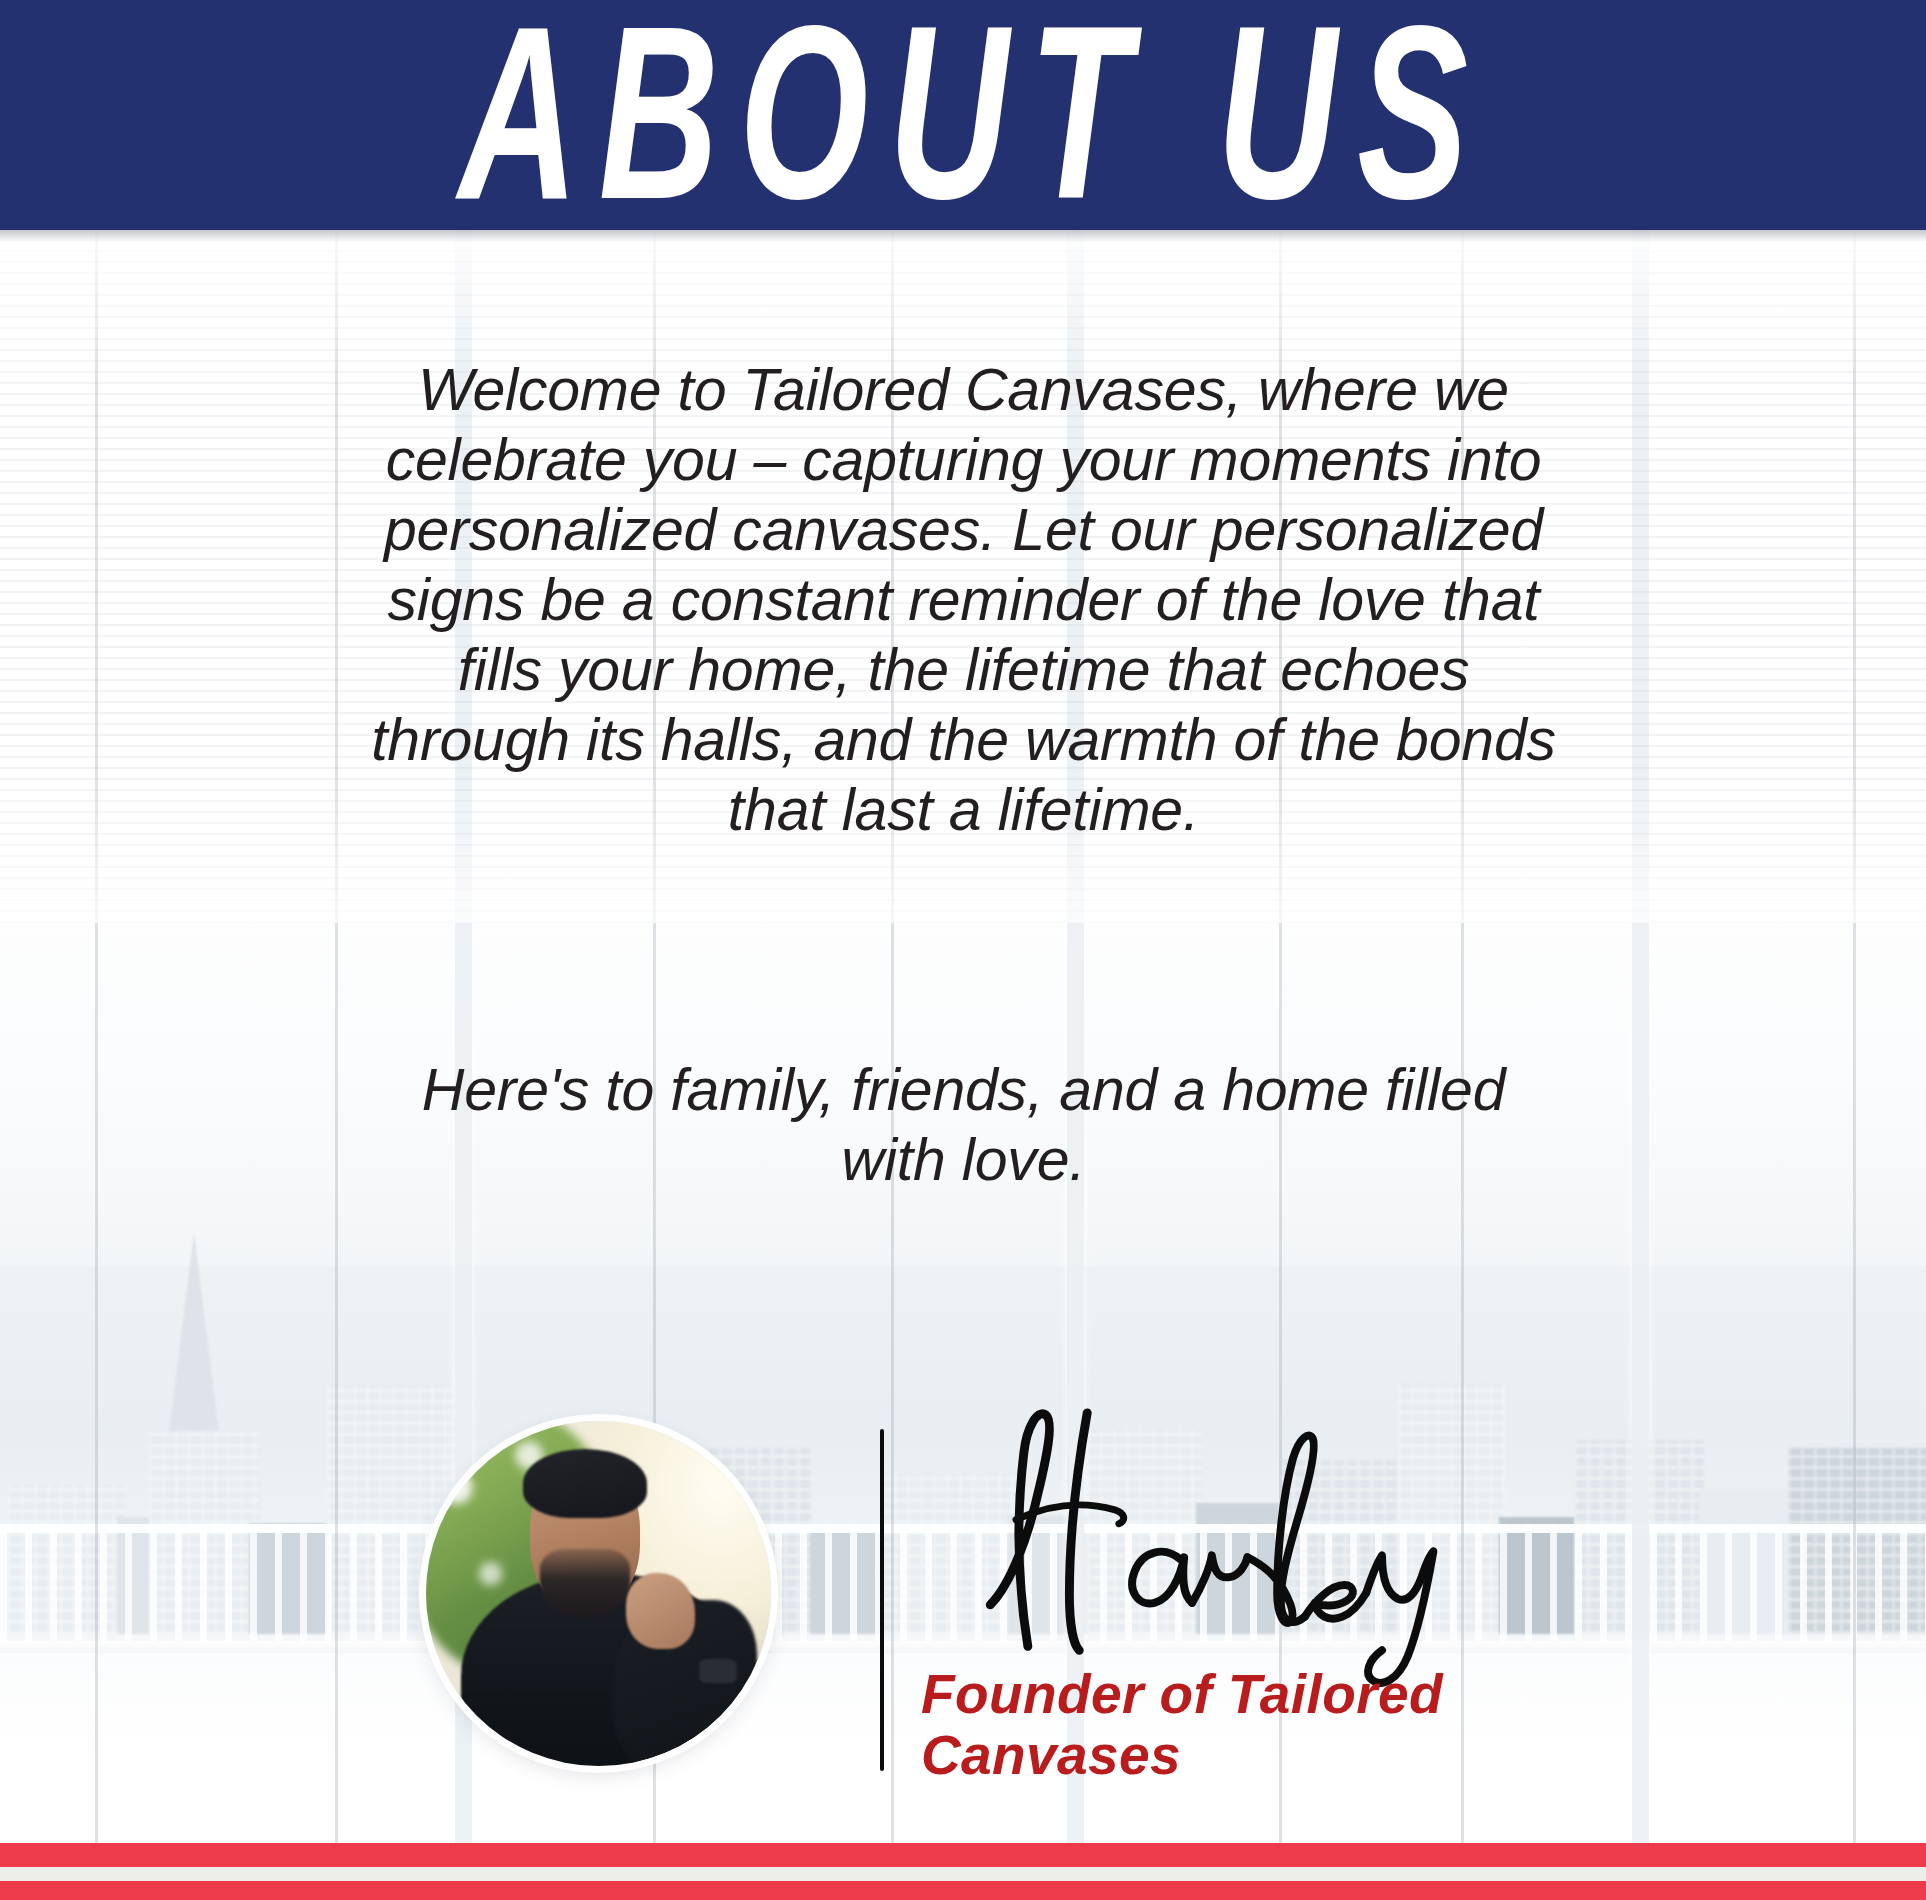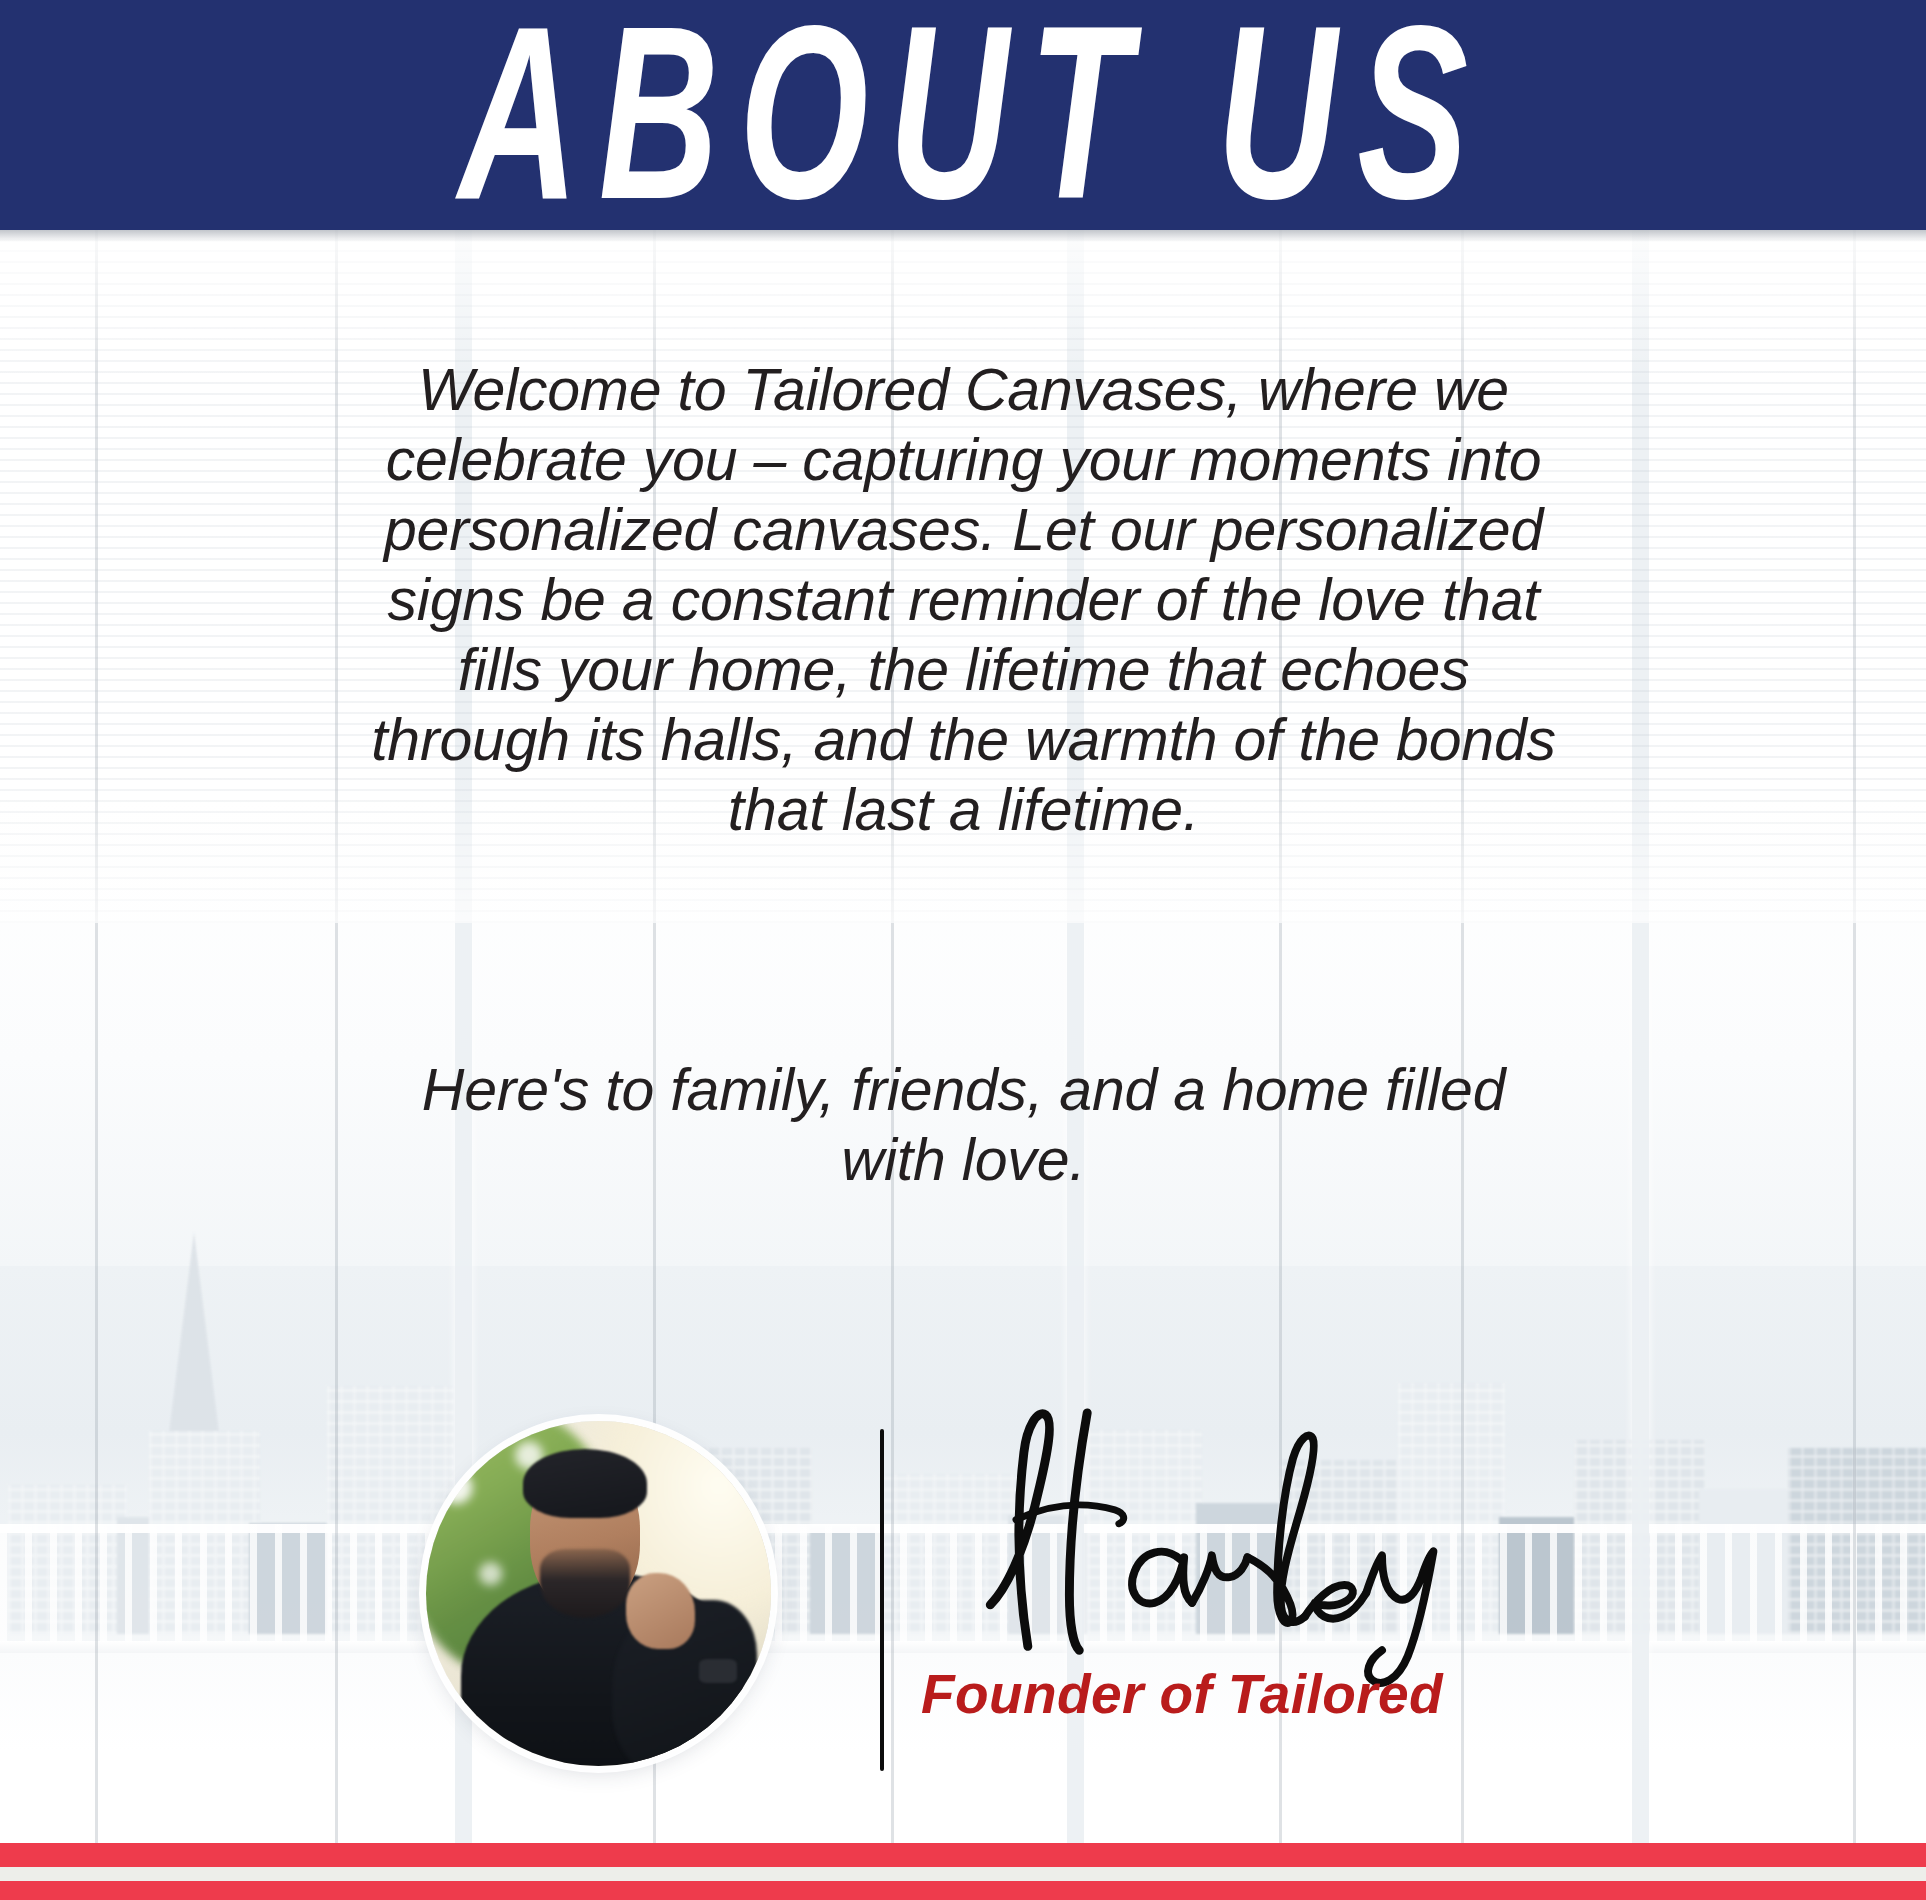--- a/index.html
+++ b/index.html
@@ -401,20 +401,21 @@
           <path d="M450 204 C 456 186, 462 172, 466 166 C 466 186, 470 204, 482 210
                    C 492 214, 500 204, 506 188 C 510 176, 514 166, 518 162
                    C 512 196, 504 238, 492 268 C 482 292, 466 300, 456 292
                    C 448 286, 452 272, 466 262" stroke-width="8"></path>
         </g>
       </svg>
     </div>
 
     <div class="founder-line">
       <div>Founder of Tailored</div>
+      <div>Canvases</div>
     </div>
   </div>
 
   <div class="stripe stripe-1"></div>
   <div class="stripe stripe-gap"></div>
   <div class="stripe stripe-2"></div>
 
 </div>
 
 

